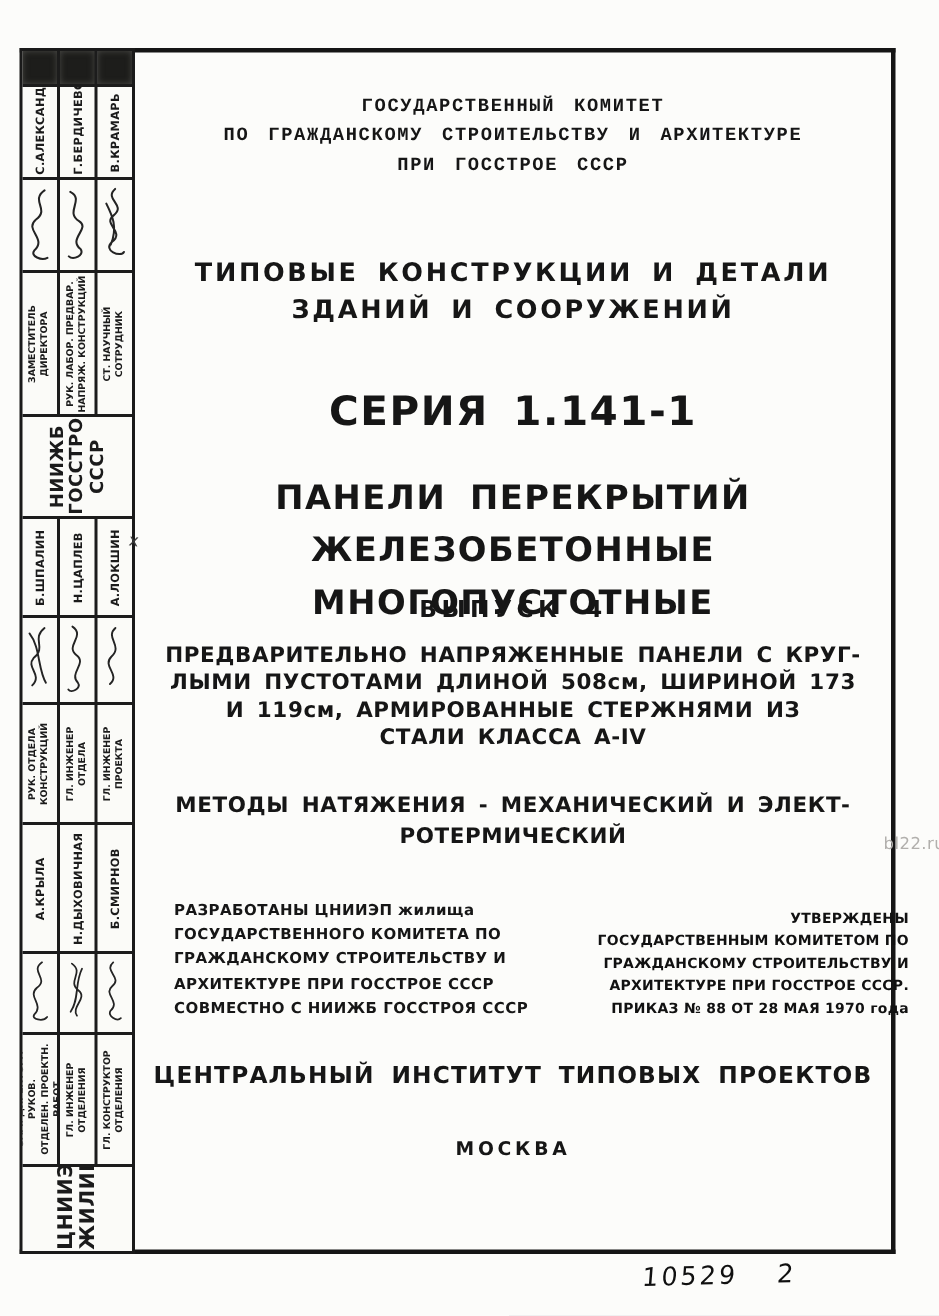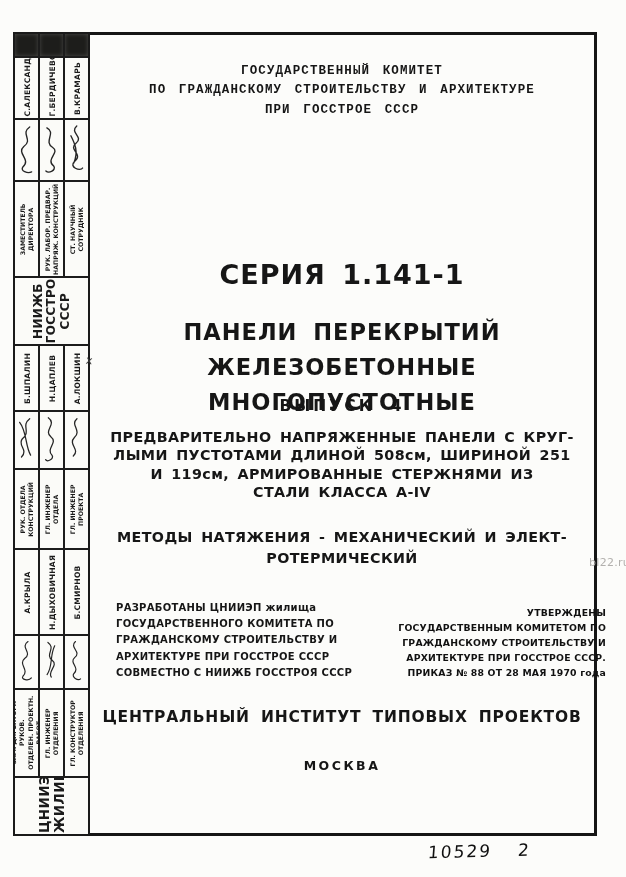--- a/index.html
+++ b/index.html
@@ -237,30 +237,32 @@
 ЖИЛИЩА</span>
         </div>
     </div>
 
   </div>
 
   <div class="blk hdr">ГОСУДАРСТВЕННЫЙ КОМИТЕТ
 ПО ГРАЖДАНСКОМУ СТРОИТЕЛЬСТВУ И АРХИТЕКТУРЕ
 ПРИ ГОССТРОЕ СССР</div>
 
+  <div class="blk typ">ТИПОВЫЕ КОНСТРУКЦИИ И ДЕТАЛИ
+ЗДАНИЙ И СООРУЖЕНИЙ</div>
 
   <div class="blk ser">СЕРИЯ 1.141-1</div>
 
   <div class="blk ttl">ПАНЕЛИ ПЕРЕКРЫТИЙ
 ЖЕЛЕЗОБЕТОННЫЕ МНОГОПУСТОТНЫЕ</div>
 
   <div class="blk iss">ВЫПУСК 4</div>
 
   <div class="blk dsc">ПРЕДВАРИТЕЛЬНО НАПРЯЖЕННЫЕ ПАНЕЛИ С КРУГ-
-ЛЫМИ ПУСТОТАМИ ДЛИНОЙ 508см, ШИРИНОЙ 251
+ЛЫМИ ПУСТОТАМИ ДЛИНОЙ 508см, ШИРИНОЙ 173
 И 119см, АРМИРОВАННЫЕ СТЕРЖНЯМИ ИЗ
 СТАЛИ КЛАССА А-IV</div>
 
   <div class="blk mtd">МЕТОДЫ НАТЯЖЕНИЯ - МЕХАНИЧЕСКИЙ И ЭЛЕКТ-
 РОТЕРМИЧЕСКИЙ</div>
 
   <div class="dev">РАЗРАБОТАНЫ ЦНИИЭП жилища
 ГОСУДАРСТВЕННОГО КОМИТЕТА ПО
 ГРАЖДАНСКОМУ СТРОИТЕЛЬСТВУ И
 АРХИТЕКТУРЕ ПРИ ГОССТРОЕ СССР

